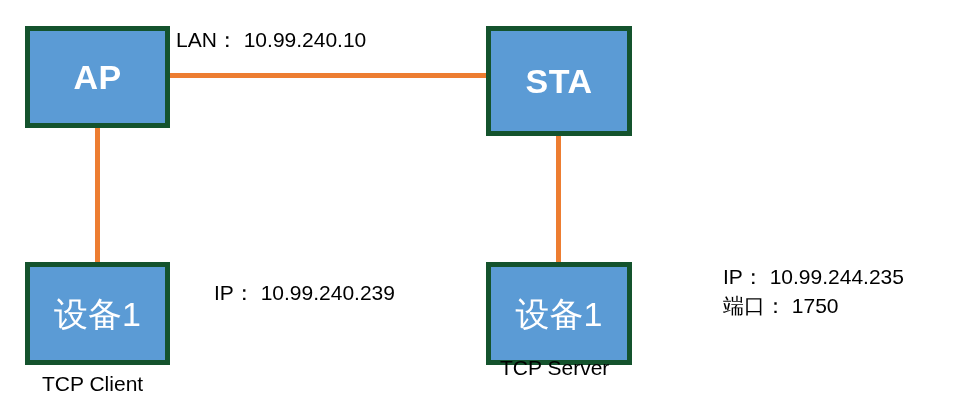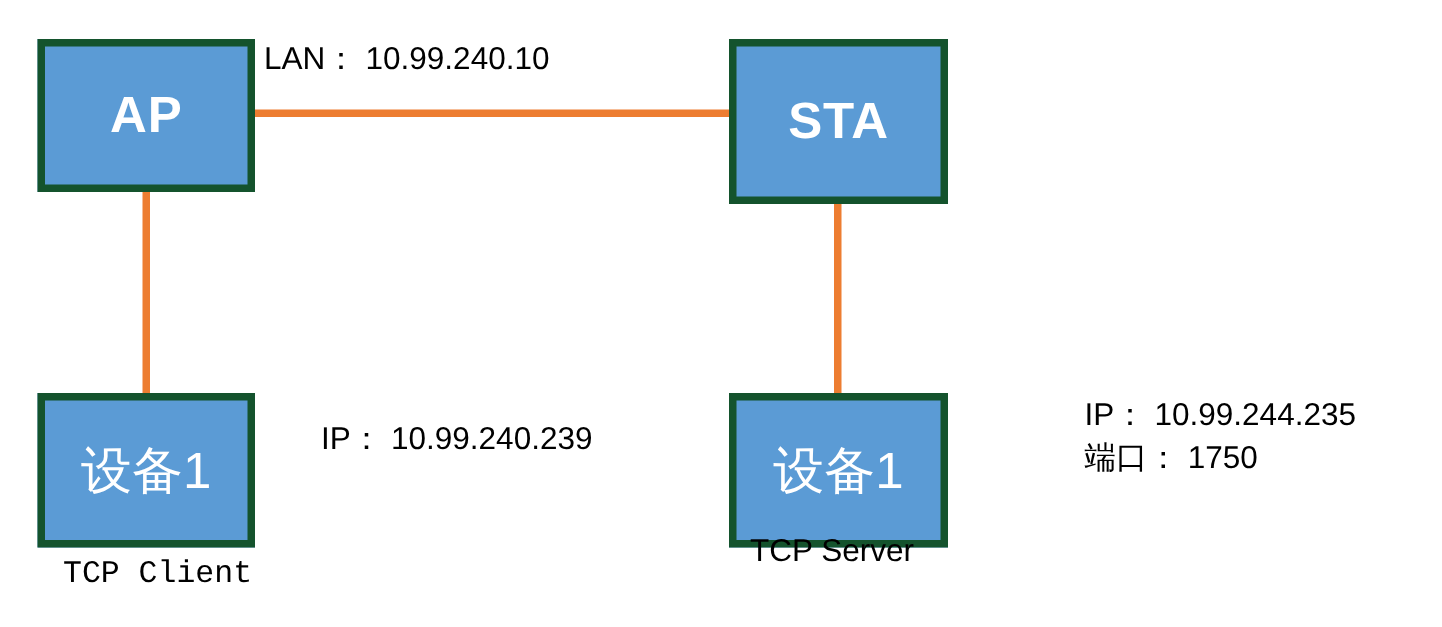--- a/index.html
+++ b/index.html
@@ -74,21 +74,21 @@
   #ann-dev-left  { left: 190px; top: 278px; margin-left: 24px; }
   #ann-dev-right { left: 675px; top: 262px; margin-left: 48px; }
 
   .caption {
     position: absolute;
     color: #000000;
     font-size: 21px;
     line-height: 24px;
     white-space: nowrap;
   }
-  #caption-left  { left: 42px;  top: 372px; font-family: Liberation Mono, monospace; }
+  #caption-left  { left: 42px;  top: 372px; }
   #caption-right { left: 500px; top: 356px; }
 </style>
 </head>
 <body>
 
 <div id="canvas">
 
   <div id="link-ap-sta" class="link link-h"></div>
   <div id="link-ap-devleft" class="link link-v"></div>
   <div id="link-sta-devright" class="link link-v"></div>

